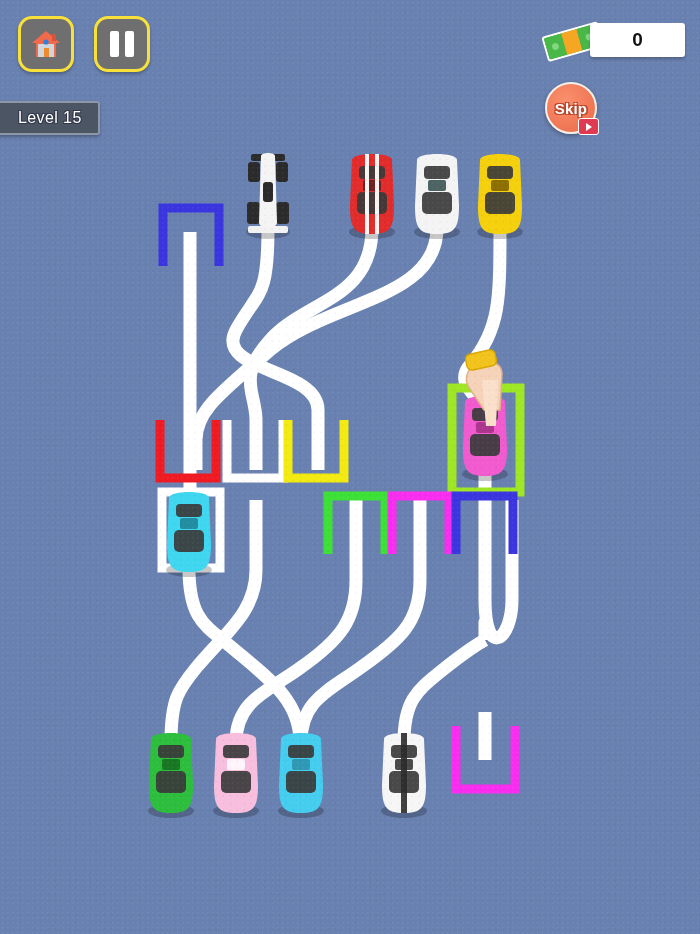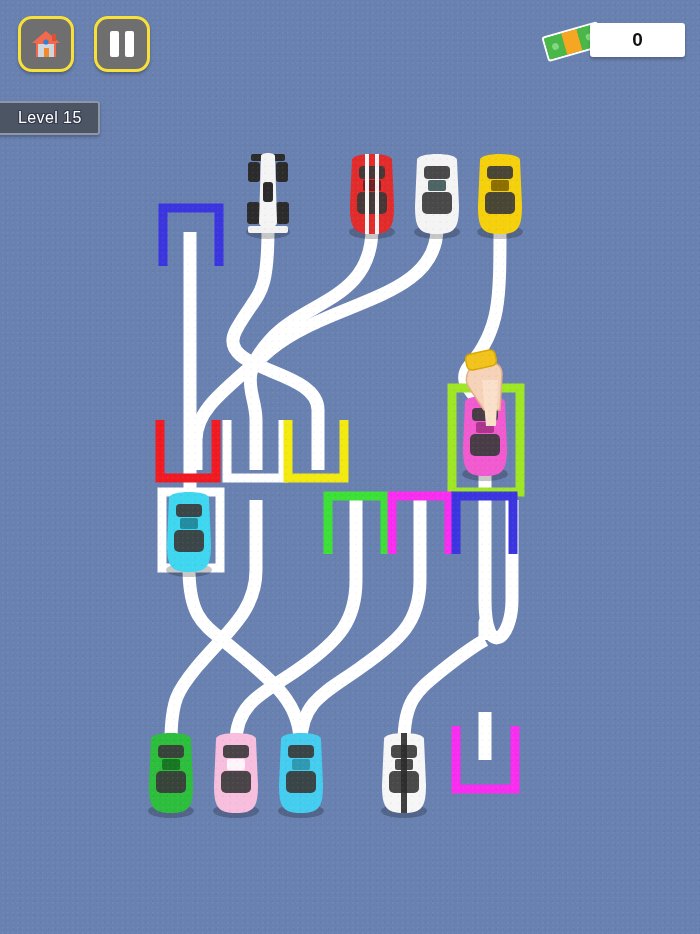--- a/index.html
+++ b/index.html
@@ -184,14 +184,20 @@
       <rect x="40" y="12" width="20" height="22" fill="#49b849"></rect>
       <circle cx="15" cy="23" r="3.4" fill="#8fe08f" opacity=".8"></circle>
       <circle cx="50" cy="23" r="3.4" fill="#8fe08f" opacity=".8"></circle>
     </g>
   </svg>
 
   <div id="coin-bar">
     <span>0</span>
   </div>
 
+  <div id="skip-btn">
+    <span class="lbl">Skip</span>
+    <span id="ad-badge">
+        <i></i>
+      </span>
+  </div>
 
 </div>
 
 </body></html>

